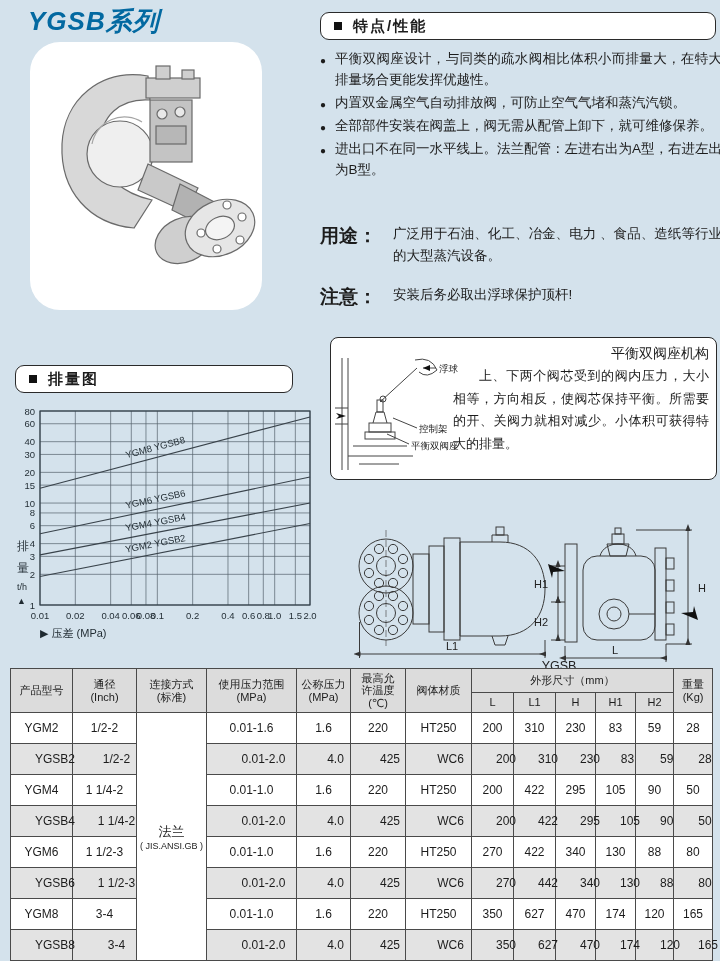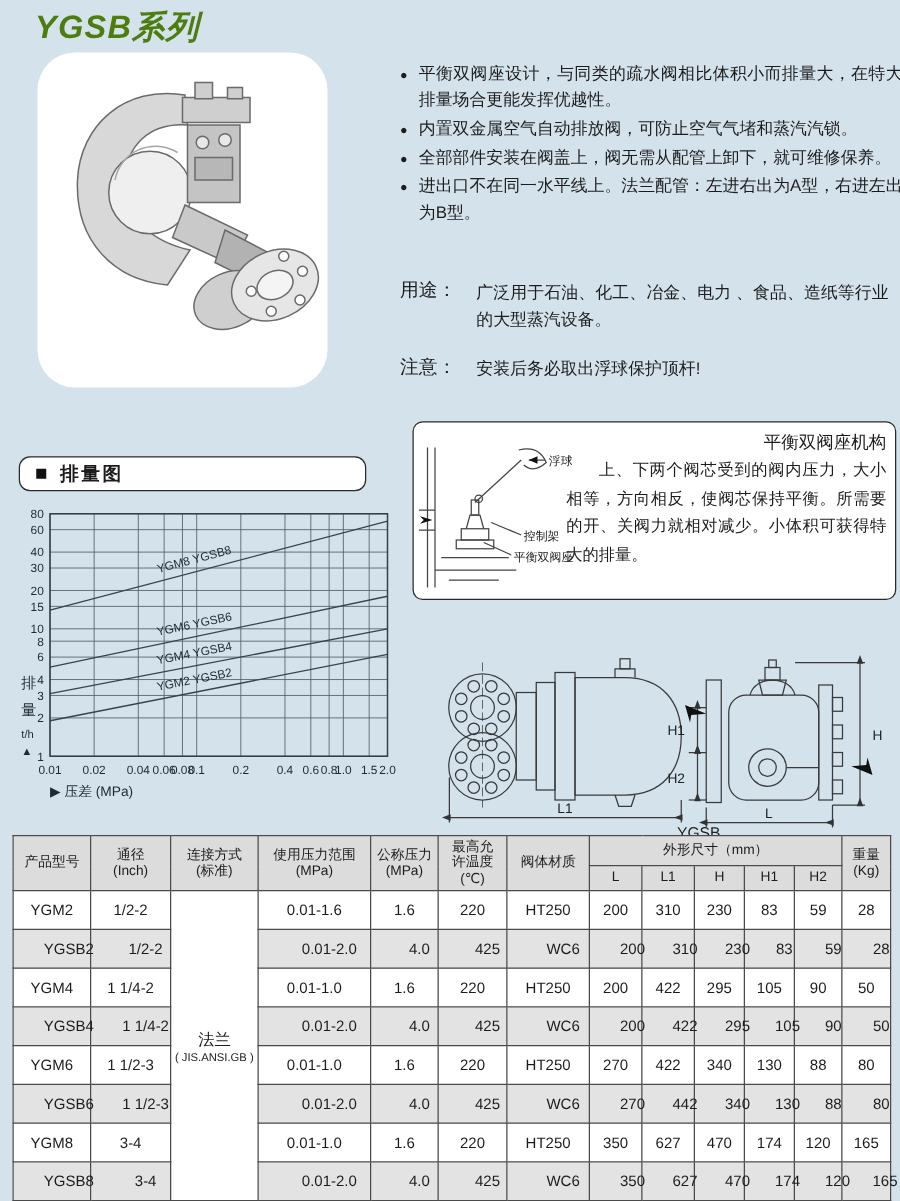--- a/index.html
+++ b/index.html
@@ -1,32 +1,32 @@
 <!DOCTYPE html>
 <html><head>
 <meta charset="utf-8">
 <style>
   html,body{margin:0;padding:0;background:#aebfca;}
   #page{position:relative;width:720px;height:961px;background:#d4e2ec;overflow:hidden;
         font-family:"Liberation Sans","DejaVu Sans",sans-serif;color:#1c1c1c;}
   .page-title{position:absolute;left:28px;top:4px;font-size:26px;font-weight:bold;
-        font-style:italic;letter-spacing:1px;color:#4d7c0f;}
+        font-style:italic;letter-spacing:1px;color:#0369a1;}
   .product-box{position:absolute;left:30px;top:42px;width:232px;height:268px;background:#ffffff;border-radius:30px;}
   .section-bar{position:absolute;height:28px;background:#ffffff;border:1.6px solid #2a2a2a;border-radius:9px;
         display:flex;align-items:center;gap:11px;padding:0 13px;box-sizing:border-box;}
   .section-bar .sq{width:8px;height:8px;background:#111;flex:0 0 auto;}
   .section-bar .lbl{font-weight:bold;font-size:15px;letter-spacing:2px;white-space:nowrap;}
   #features-bar{left:320px;top:12px;width:396px;}
   #chart-bar{left:15px;top:365px;width:278px;}
   #dims-bar{left:355px;top:487px;width:361px;}
   .features{position:absolute;left:320px;top:48px;width:402px;margin:0;padding:0;list-style:none;}
   .features li{font-size:13.5px;line-height:21px;padding-left:15px;position:relative;margin-bottom:2px;text-align:justify;}
   .features li::before{content:"●";font-size:10px;position:absolute;left:0;top:2px;}
   .kv{position:absolute;left:320px;display:flex;gap:16px;width:402px;}
-  .kv .k{font-weight:normal;font-size:15px;white-space:nowrap;}
+  .kv .k{font-weight:bold;font-size:19px;white-space:nowrap;}
   .kv .v{font-size:13.5px;line-height:22px;width:330px;text-align:justify;}
   #usage{top:223px;}
   #notice{top:284px;}
   .mech-box{position:absolute;left:330px;top:337px;width:387px;height:143px;background:#ffffff;
         border:1.5px solid #2a2a2a;border-radius:8px;box-sizing:border-box;}
   .mech-svg{position:absolute;left:4px;top:14px;}
   .mech-text{position:absolute;left:122px;top:7px;width:256px;}
   .mech-title{text-align:right;font-size:14px;margin:0 0 2px 0;font-weight:normal;}
   .mech-body{font-size:13px;line-height:22.5px;text-indent:2em;text-align:justify;margin:0;}
   #chart-wrap{position:absolute;left:6px;top:398px;width:316px;height:248px;}
@@ -70,20 +70,24 @@
         <ellipse cx="190" cy="186" rx="15" ry="11" transform="rotate(-24 190 186)" fill="#f4f4f4"></ellipse>
         <circle cx="212" cy="175" r="4" fill="#ffffff"></circle>
         <circle cx="197" cy="163" r="4" fill="#ffffff"></circle>
         <circle cx="171" cy="191" r="4" fill="#ffffff"></circle>
         <circle cx="187" cy="207" r="4" fill="#ffffff"></circle>
         <circle cx="210" cy="198" r="4" fill="#ffffff"></circle>
       </g>
     </svg>
   </div>
 
+  <div class="section-bar" id="features-bar">
+    <span class="sq"></span>
+    <span class="lbl">特点/性能</span>
+  </div>
 
   <ul class="features">
     <li>平衡双阀座设计，与同类的疏水阀相比体积小而排量大，在特大排量场合更能发挥优越性。</li>
     <li>内置双金属空气自动排放阀，可防止空气气堵和蒸汽汽锁。</li>
     <li>全部部件安装在阀盖上，阀无需从配管上卸下，就可维修保养。</li>
     <li>进出口不在同一水平线上。法兰配管：左进右出为A型，右进左出为B型。</li>
   </ul>
 
   <div class="kv" id="usage">
     <span class="k">用途：</span>

